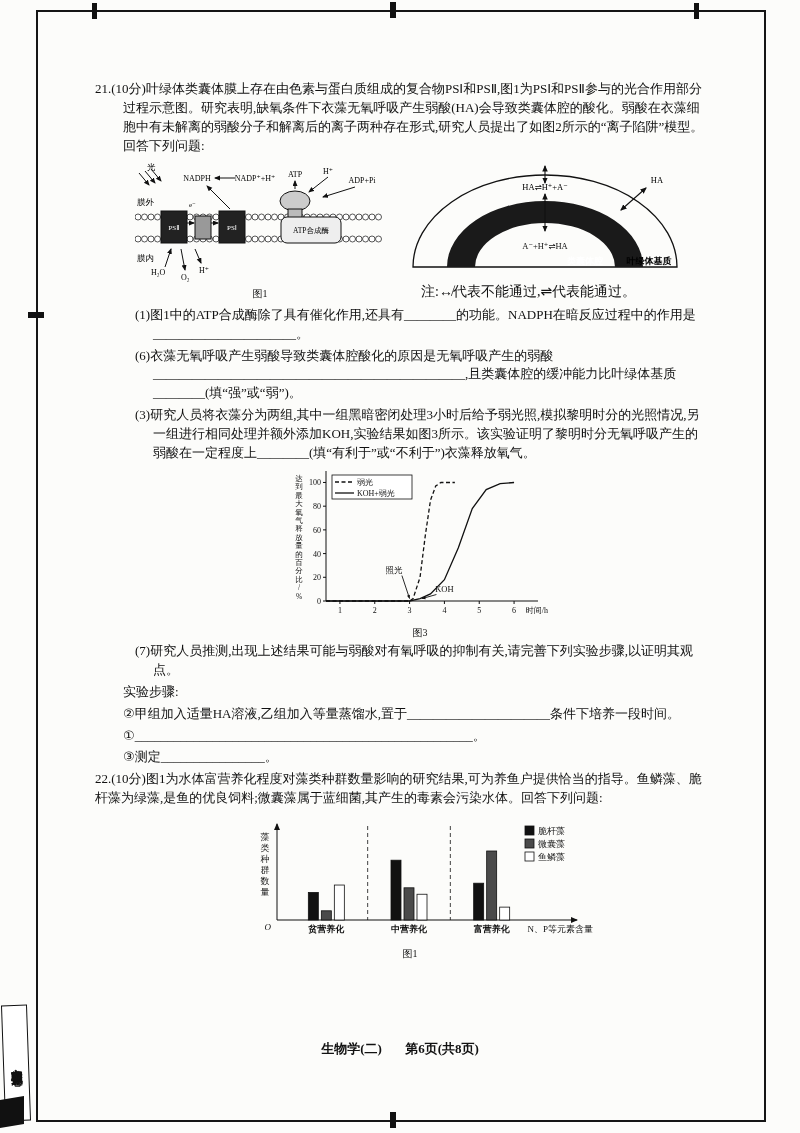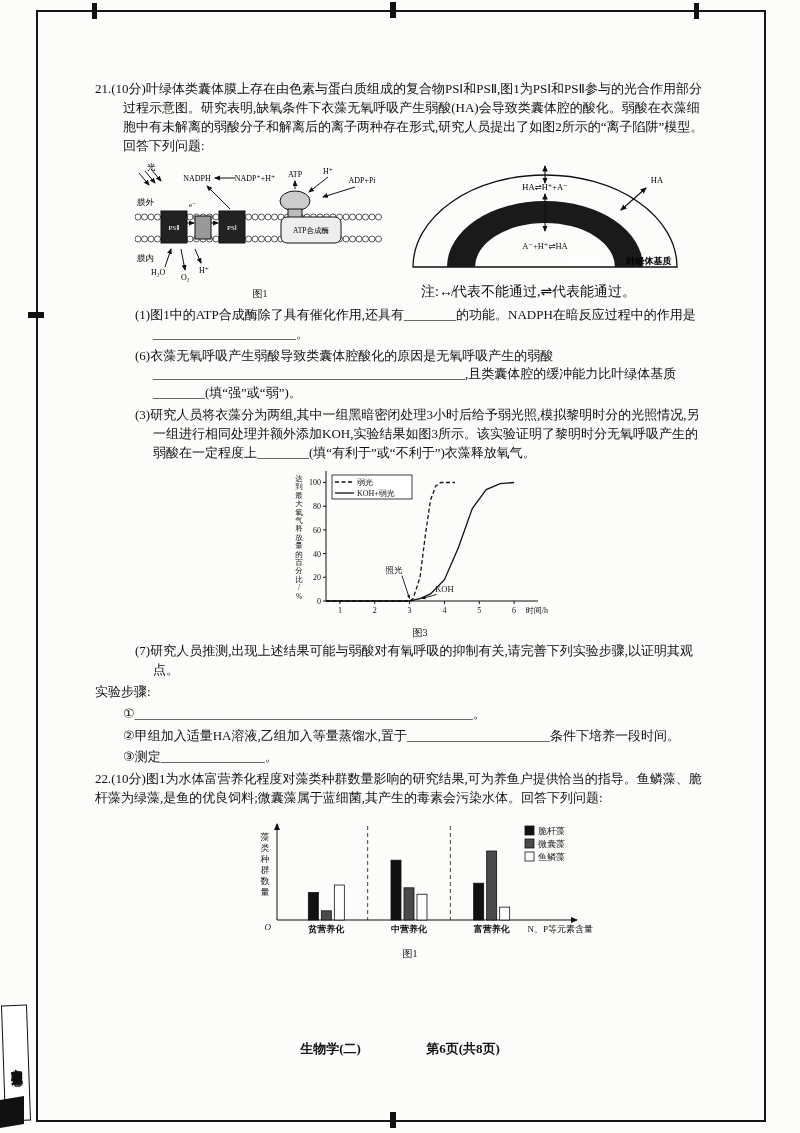--- a/index.html
+++ b/index.html
@@ -6,30 +6,30 @@
   body { background:#ffffff; font-family:"Liberation Serif","DejaVu Sans",serif; color:#111; }
   .sheet { position:relative; width:800px; height:1133px; background:#fcfcfa; overflow:hidden; }
   .frame { position:absolute; left:36px; top:10px; width:730px; height:1112px; border:2px solid #151515; }
   .mark { position:absolute; background:#111; }
   .content { position:absolute; left:95px; top:80px; width:615px; font-size:13px; line-height:1.45; }
   .content p { margin-bottom:3px; }
   .bold { font-weight:bold; }
   .hang { padding-left:28px; text-indent:-28px; }
   .sub { margin-left:40px; padding-left:18px; text-indent:-18px; }
   .step { margin-left:28px; padding-left:14px; text-indent:-14px; }
-  .steps-title { }
+  .steps-title { margin-left:28px; }
   .figrow { display:flex; gap:10px; align-items:flex-end; margin:6px 0 4px 40px; }
   .figblock { text-align:center; }
   .cap { font-size:10px; margin-top:1px; text-align:center; }
   .fignote { font-size:14px; text-align:left; margin:1px 0 0 26px; }
   .chartwrap3 { margin:4px 0 2px 195px; width:260px; }
   .chartwrapb { margin:6px 0 2px 130px; width:370px; }
   svg { font-family:inherit; display:block; }
   .footer { position:absolute; top:1040px; left:0; width:800px; text-align:center; font-size:13px; font-weight:bold; }
-  .footer span { margin:0 31px; }
+  .footer span { margin:0 10px; }
   .stamp { position:absolute; left:3px; top:1005px; width:26px; height:116px; border:1.5px solid #111; background:#fff;
            writing-mode:vertical-rl; text-orientation:upright; font-size:11.5px; font-weight:bold;
            display:flex; align-items:center; justify-content:center; letter-spacing:1px; transform:rotate(-2deg); }
   .blob { position:absolute; left:0; top:1098px; width:24px; height:28px; background:#111; transform:skewY(-10deg); }
 </style>
 </head>
 <body>
 
 <svg width="0" height="0" style="position:absolute" aria-hidden="true">
   <defs>
@@ -269,22 +269,22 @@
           <polygon points="119.58620689655172 131.62962962962962 116.9456278839856 128.62507600581205 119.90183262441536 127.64210152315682" fill="#111"></polygon>
           <text x="154.41379310344826" y="124.51851851851852" font-size="8.5" text-anchor="middle" fill="#111">KOH</text>
           <line x1="146.41379310344826" y1="127.51851851851852" x2="131.77586206896552" y2="131.62962962962962" stroke="#111" stroke-width="0.9"></line>
           <polygon points="131.77586206896552 131.62962962962962 134.90168766914346 129.1337902282914 135.7440513333156 132.13309160664156" fill="#111"></polygon>
         </svg>
       <div class="cap">图3</div>
     </div>
 
     <p class="sub">(7)研究人员推测,出现上述结果可能与弱酸对有氧呼吸的抑制有关,请完善下列实验步骤,以证明其观点。</p>
     <p class="steps-title">实验步骤:</p>
+    <p class="step">②甲组加入适量HA溶液,乙组加入等量蒸馏水,置于______________________条件下培养一段时间。</p>
     <p class="step">①____________________________________________________。</p>
-    <p class="step">②甲组加入适量HA溶液,乙组加入等量蒸馏水,置于______________________条件下培养一段时间。</p>
     <p class="step">③测定________________。</p>
 
     <p class="hang" style="padding-left:0;text-indent:0">22.(10分)图1为水体富营养化程度对藻类种群数量影响的研究结果,可为养鱼户提供恰当的指导。鱼鳞藻、脆杆藻为绿藻,是鱼的优良饲料;微囊藻属于蓝细菌,其产生的毒素会污染水体。回答下列问题:</p>
 
     <div class="chartwrapb">
       <svg width="370" height="132" viewBox="0 0 370 132">
           <line x1="52" y1="106" x2="52" y2="10" stroke="#111" stroke-width="1"></line>
           <polygon points="49,16 52,9 55,16" fill="#111"></polygon>
           <line x1="52" y1="106" x2="352" y2="106" stroke="#111" stroke-width="1"></line>
           <polygon points="346,103 353,106 346,109" fill="#111"></polygon>

